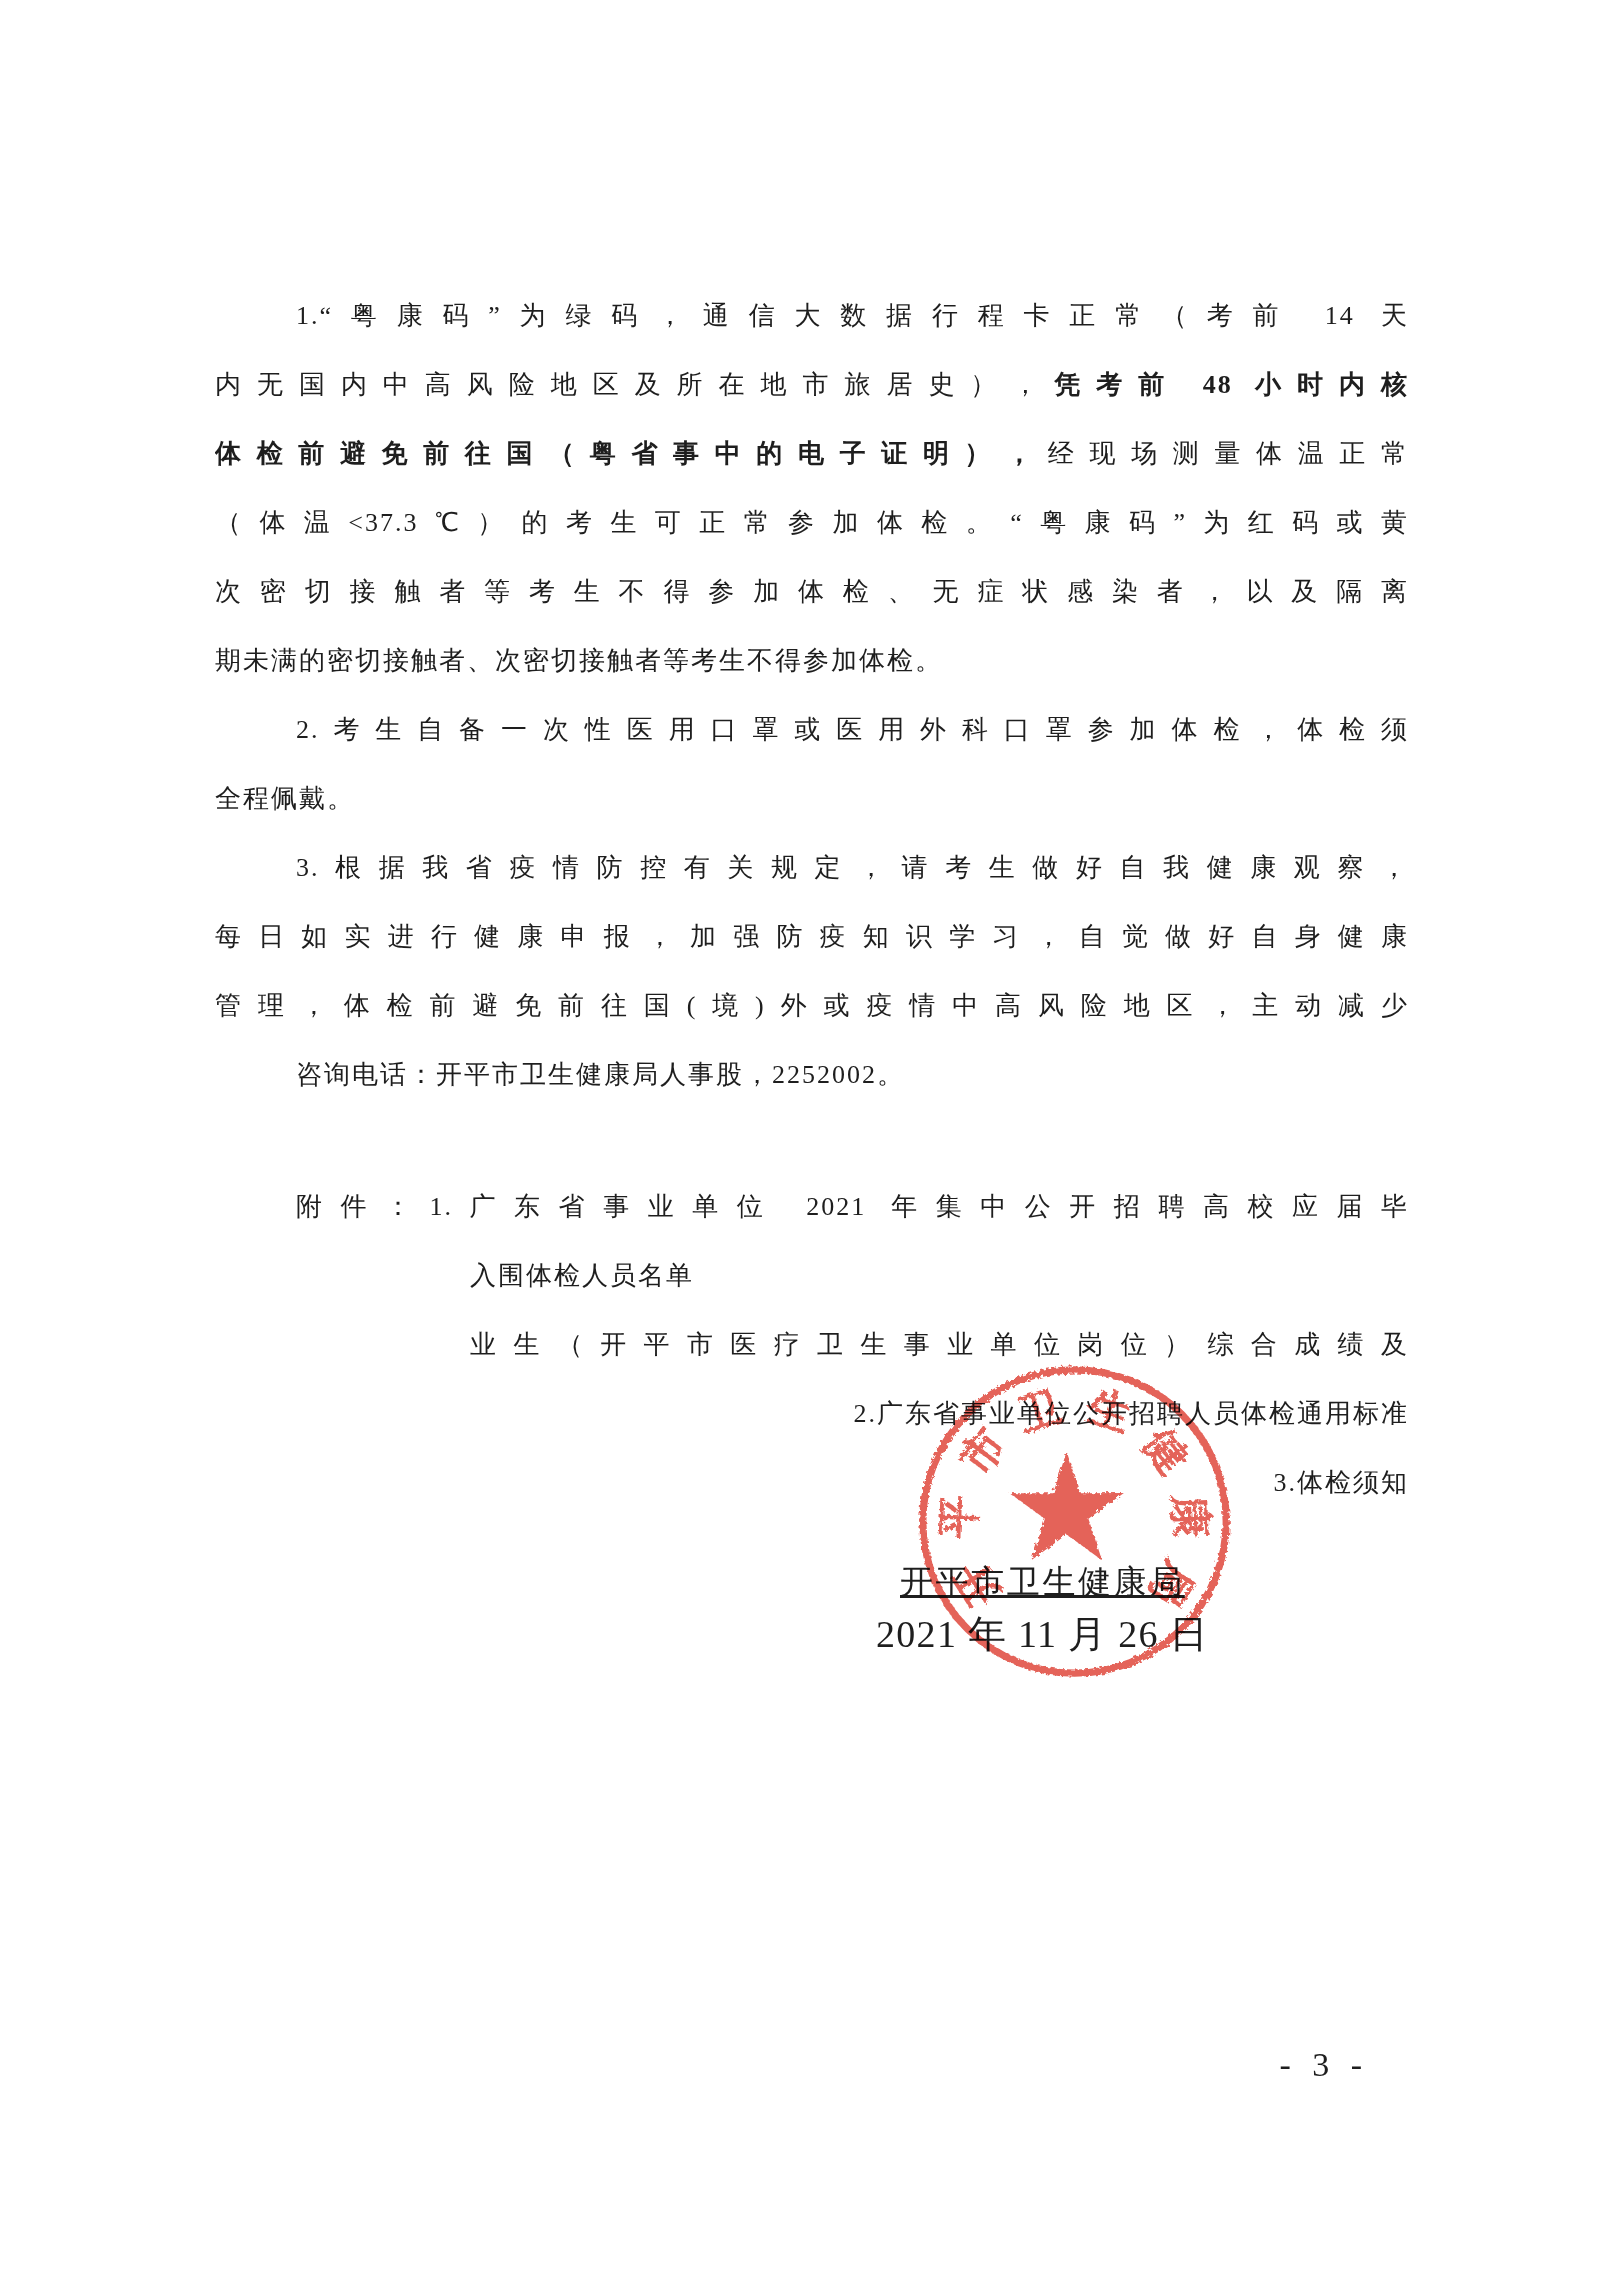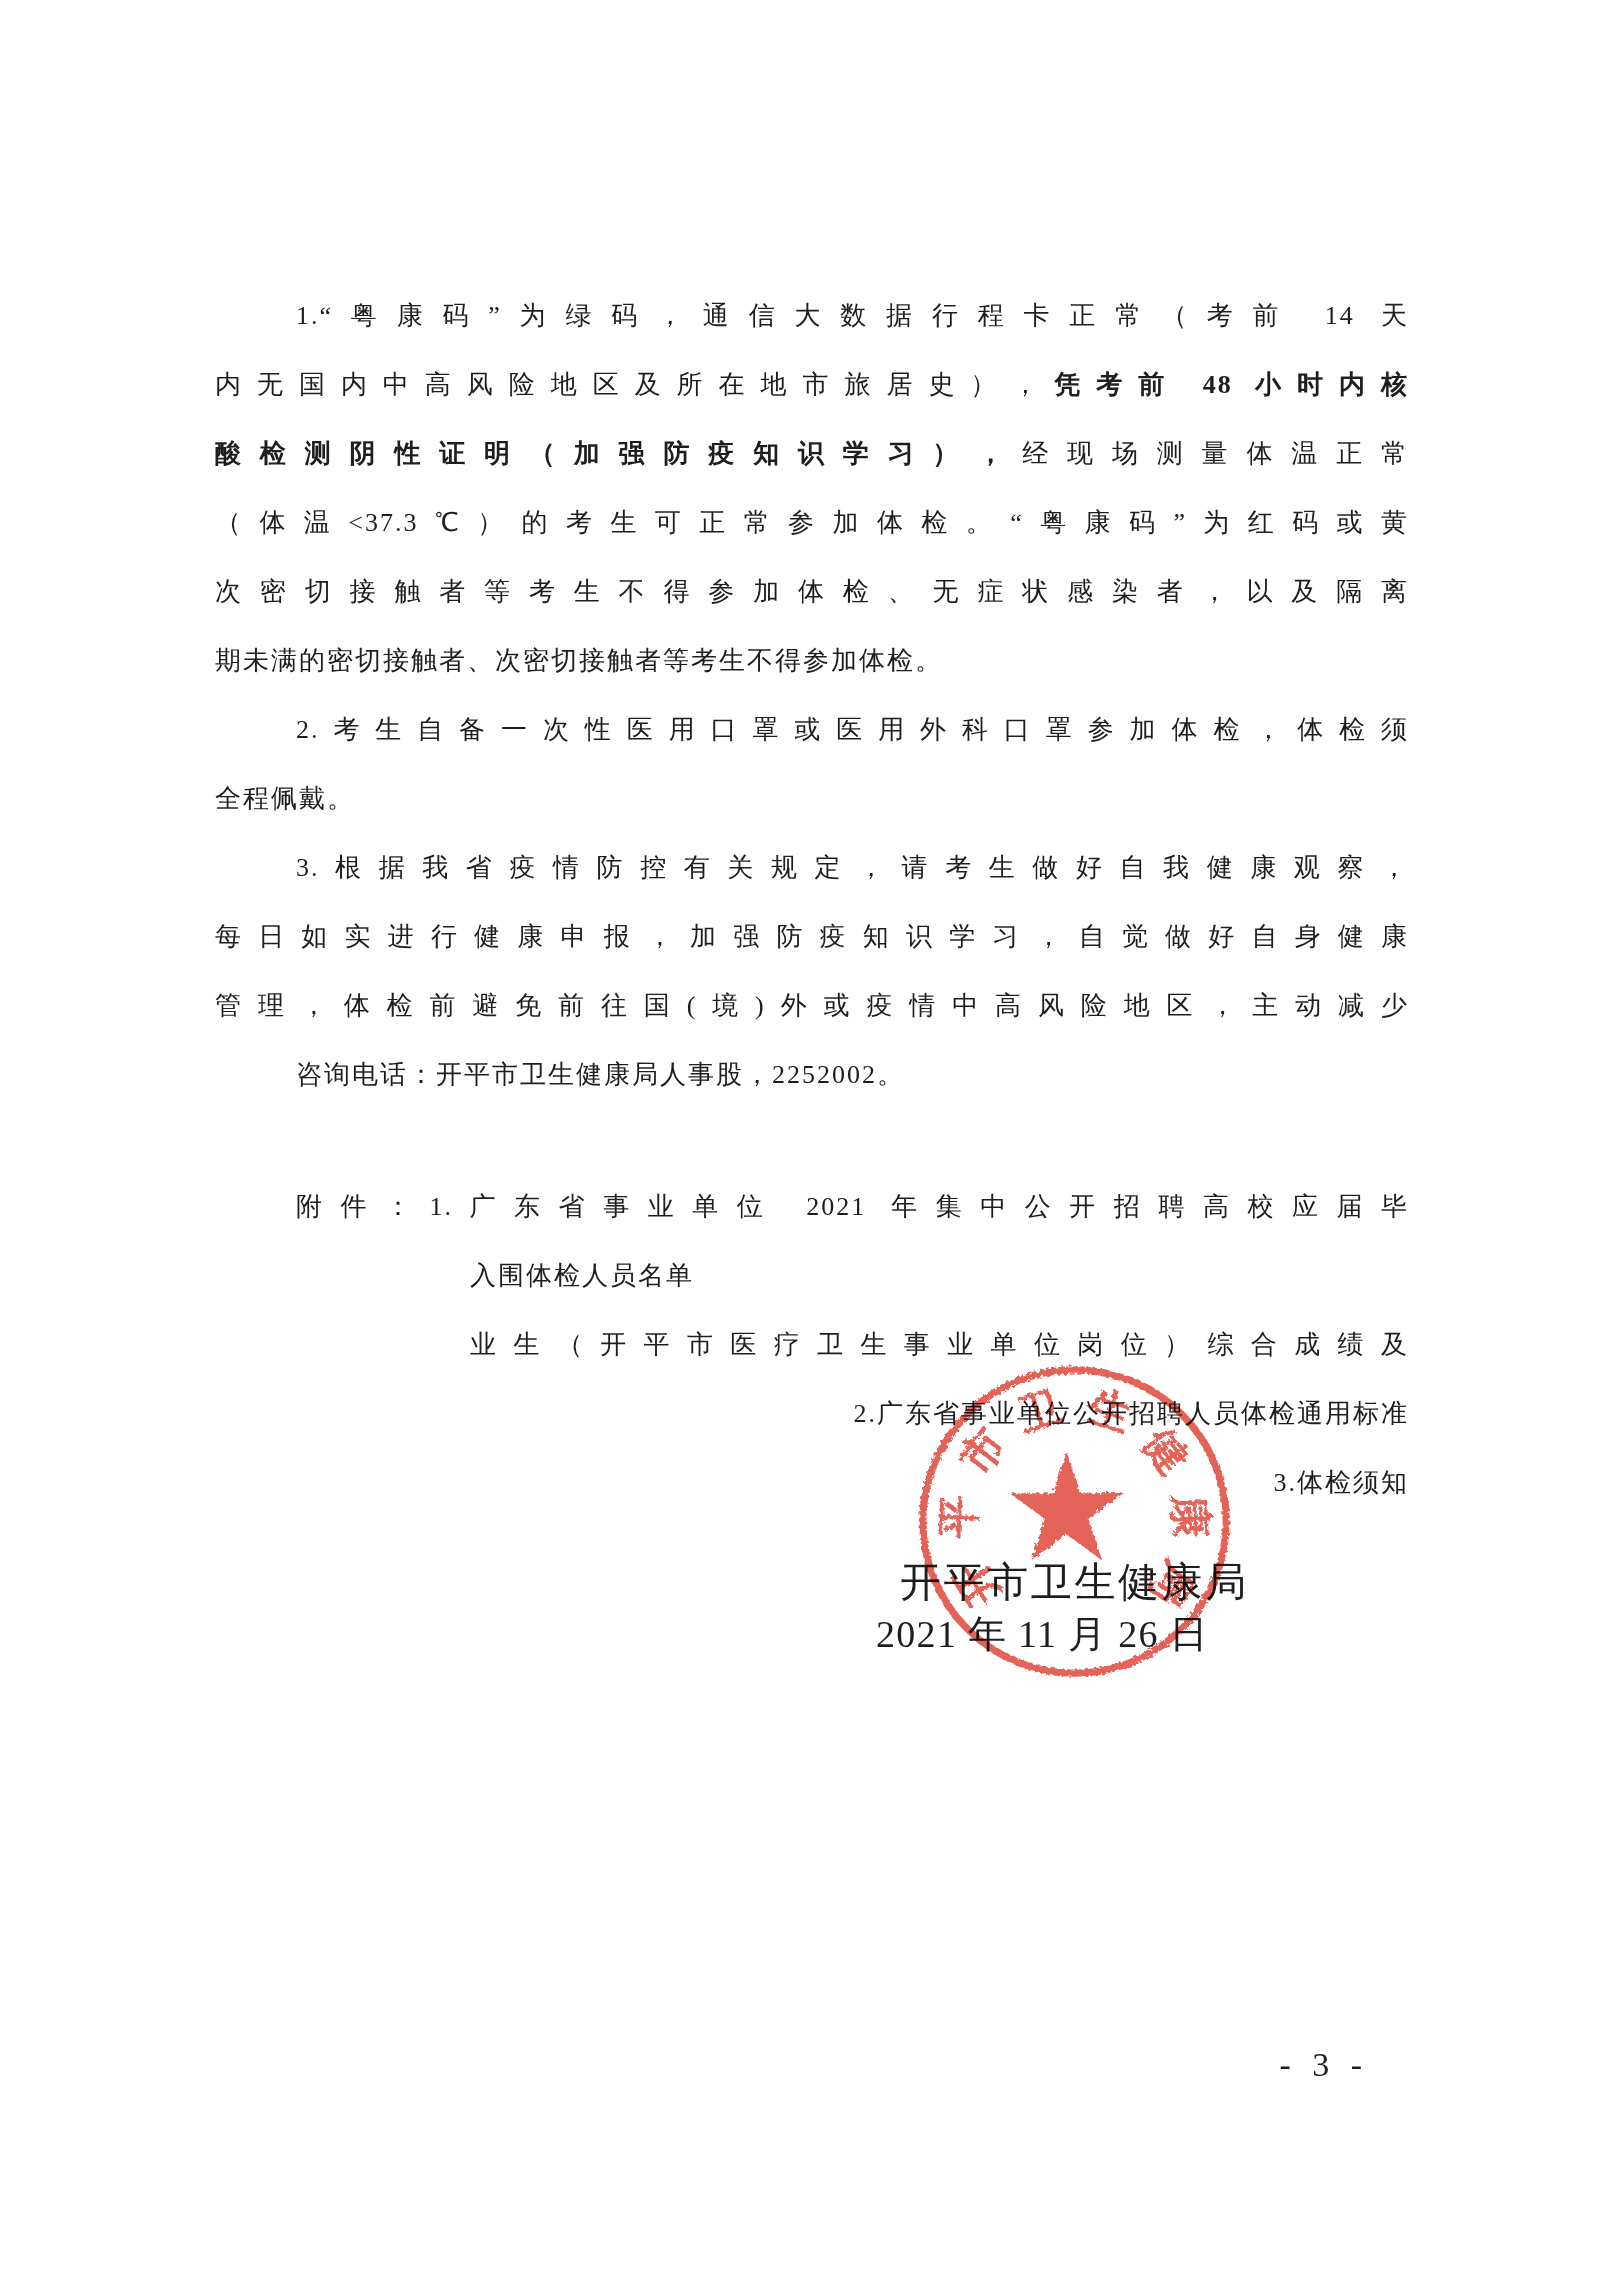--- a/index.html
+++ b/index.html
@@ -27,22 +27,22 @@
     text-justify:inter-character;
     white-space:normal;
   }
   .ind1{padding-left:81px;}
   .ind-item{padding-left:211px;text-align:right;}
   .ind-cont{padding-left:255px;}
   .bold{font-weight:bold;}
   
   .sig-org{
     position:absolute;left:900px;top:1561px;
-    font-size:41px;line-height:42px;letter-spacing:2.6px;
-    white-space:nowrap;z-index:2;
+    font-size:33px;line-height:42px;letter-spacing:2.6px;
+    white-space:nowrap;z-index:2;text-decoration:underline;
   }
   .sig-date{
     position:absolute;left:876px;top:1615px;
     font-size:38px;line-height:39px;letter-spacing:1.3px;
     white-space:nowrap;z-index:2;text-align:right;
   }
   
   .pagenum{
     position:absolute;left:1239px;top:2046px;width:170px;
     font-size:34px;line-height:38px;letter-spacing:6.5px;
@@ -67,21 +67,21 @@
   }
 </style>
 </head>
 <body>
 
 <div class="page">
 
   <main class="textcol">
     <p class="bline just ind1">1.“粤康码”为绿码，通信大数据行程卡正常（考前 14 天</p>
     <p class="bline just"><span>内无国内中高风险地区及所在地市旅居史），</span><span class="bold">凭考前 48 小时内核</span></p>
-    <p class="bline just"><span class="bold">酸检测阴性证明（加强防疫知识学习），</span><span>经现场测量体温正常</span></p>
+    <p class="bline just"><span class="bold">体检前避免前往国（粤省事中的电子证明），</span><span>经现场测量体温正常</span></p>
     <p class="bline just">（体温&lt;37.3℃）的考生可正常参加体检。“粤康码”为红码或黄</p>
     <p class="bline just">次密切接触者等考生不得参加体检、无症状感染者，以及隔离</p>
     <p class="bline">期未满的密切接触者、次密切接触者等考生不得参加体检。</p>
     <p class="bline just ind1">2.考生自备一次性医用口罩或医用外科口罩参加体检，体检须</p>
     <p class="bline">全程佩戴。</p>
     <p class="bline just ind1">3.根据我省疫情防控有关规定，请考生做好自我健康观察，</p>
     <p class="bline just">每日如实进行健康申报，加强防疫知识学习，自觉做好自身健康</p>
     <p class="bline just">管理，体检前避免前往国(境)外或疫情中高风险地区，主动减少</p>
     <p class="bline ind1">咨询电话：开平市卫生健康局人事股，2252002。</p>
   </main>

